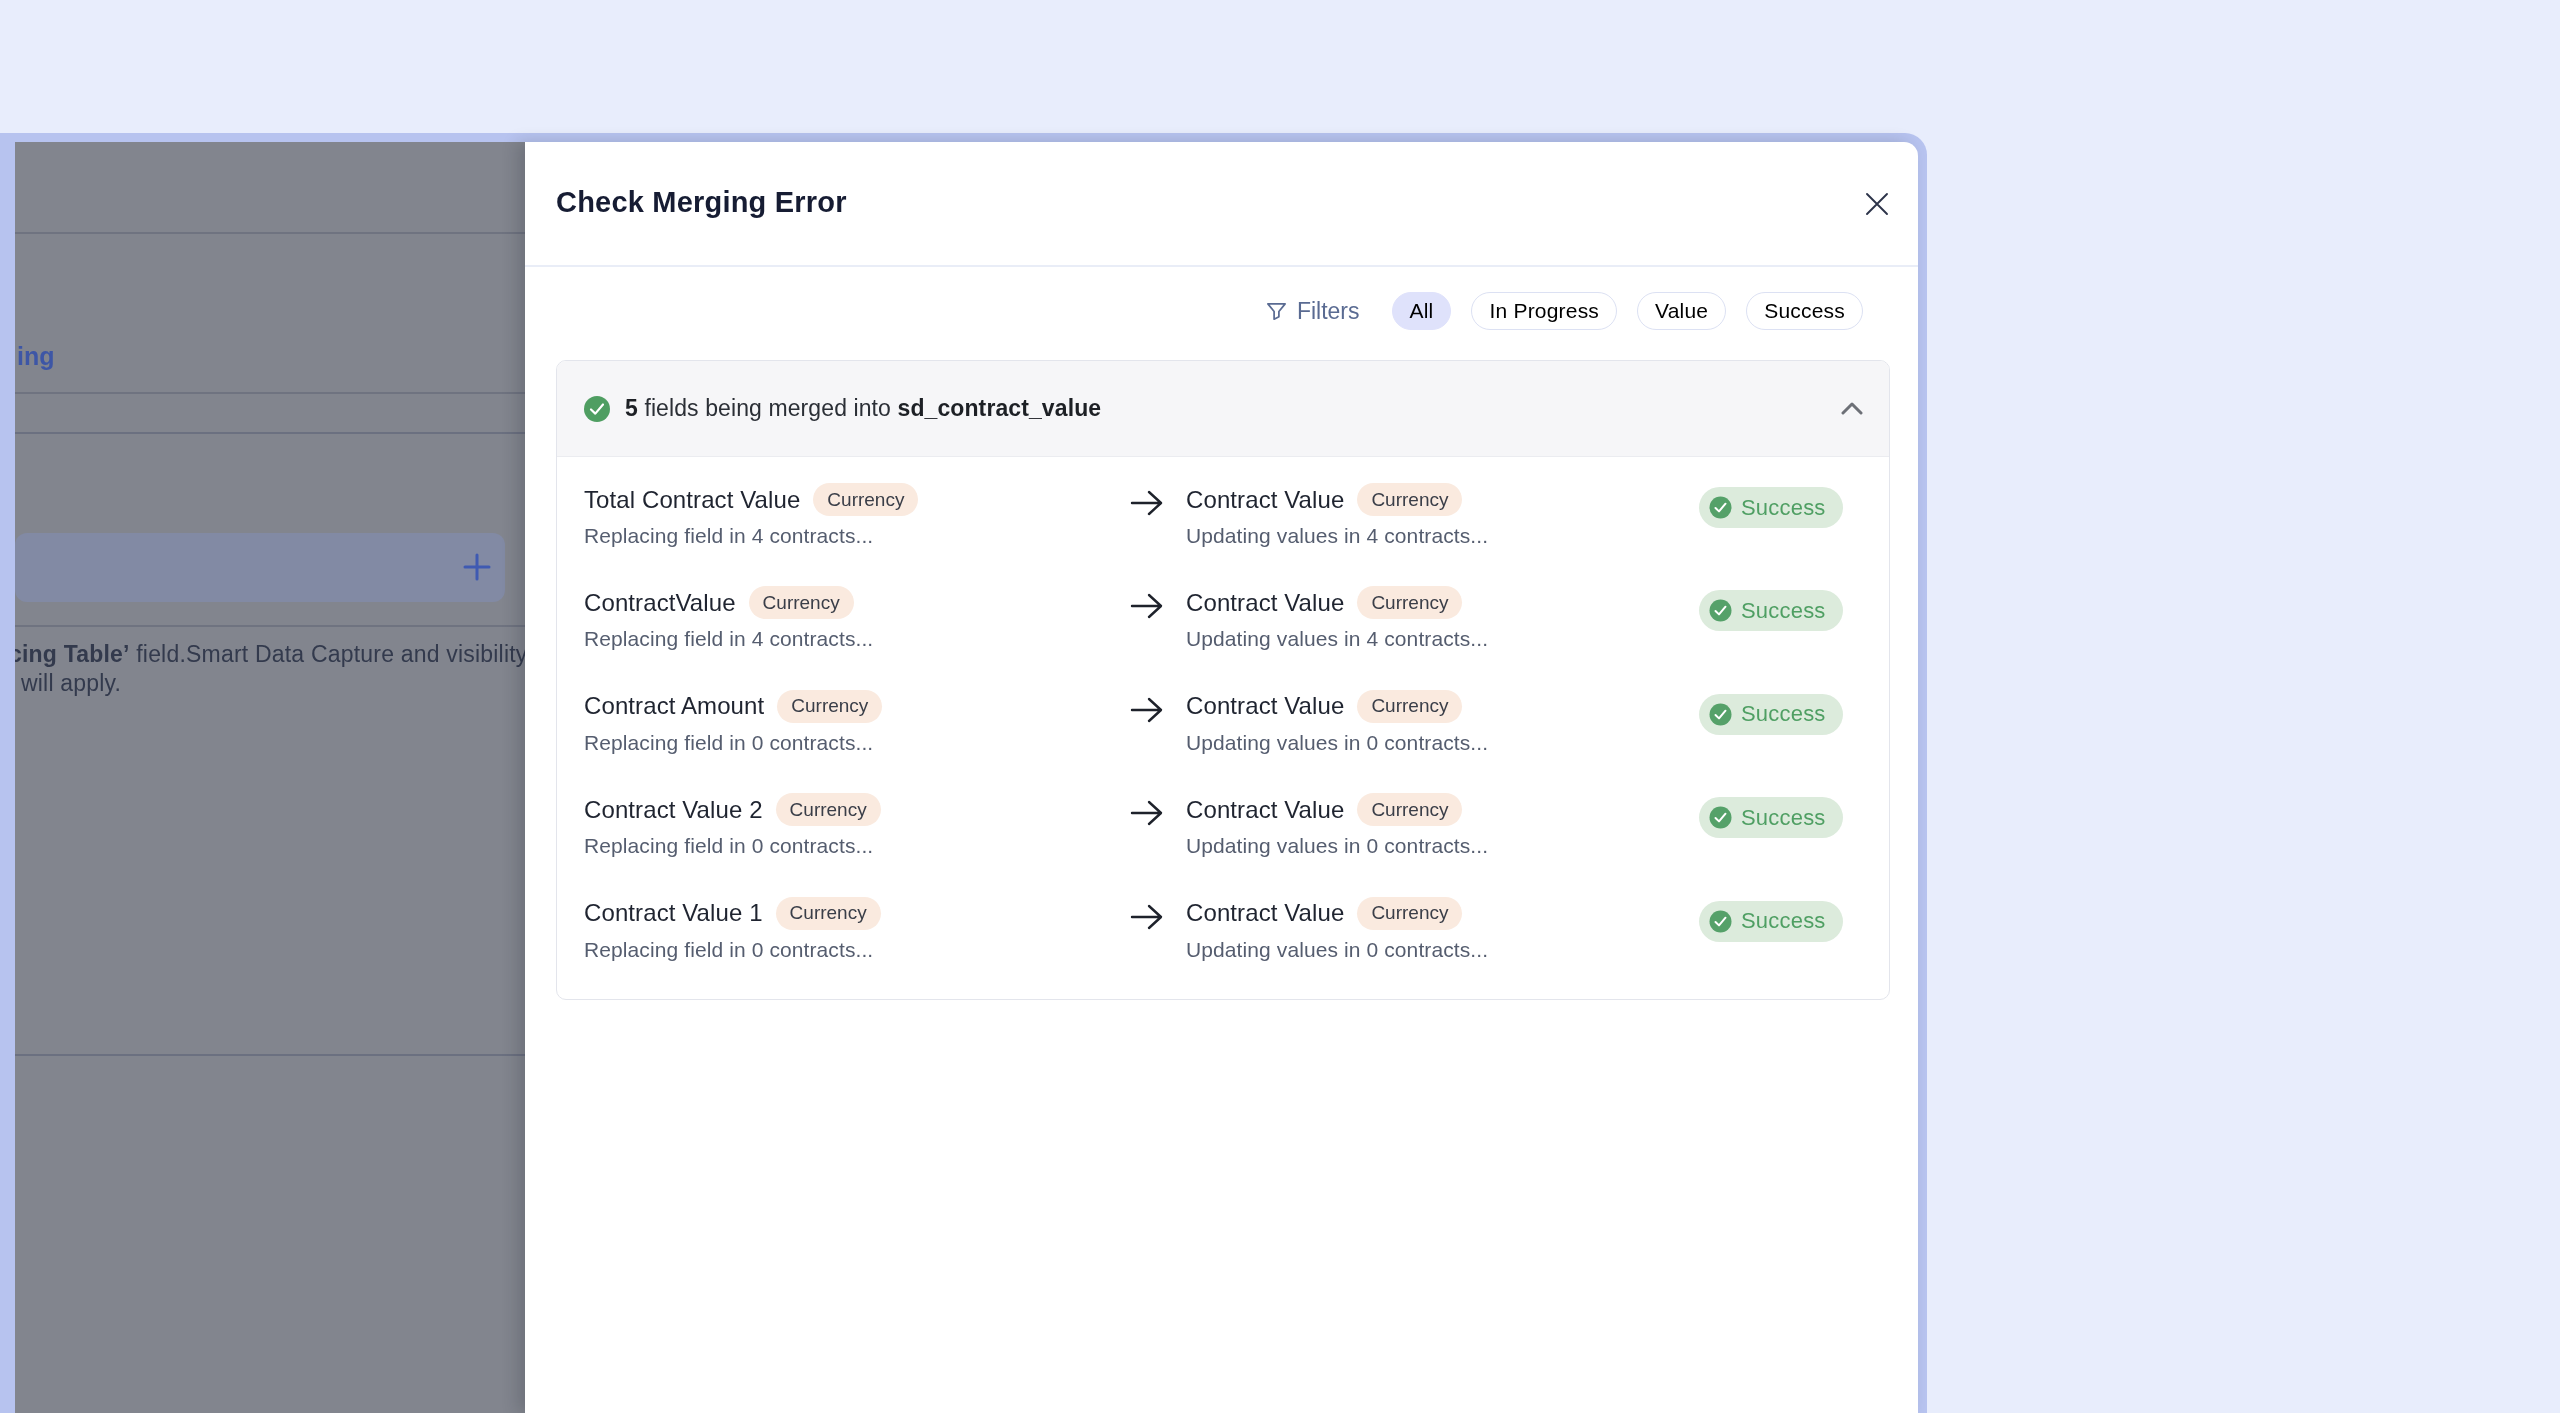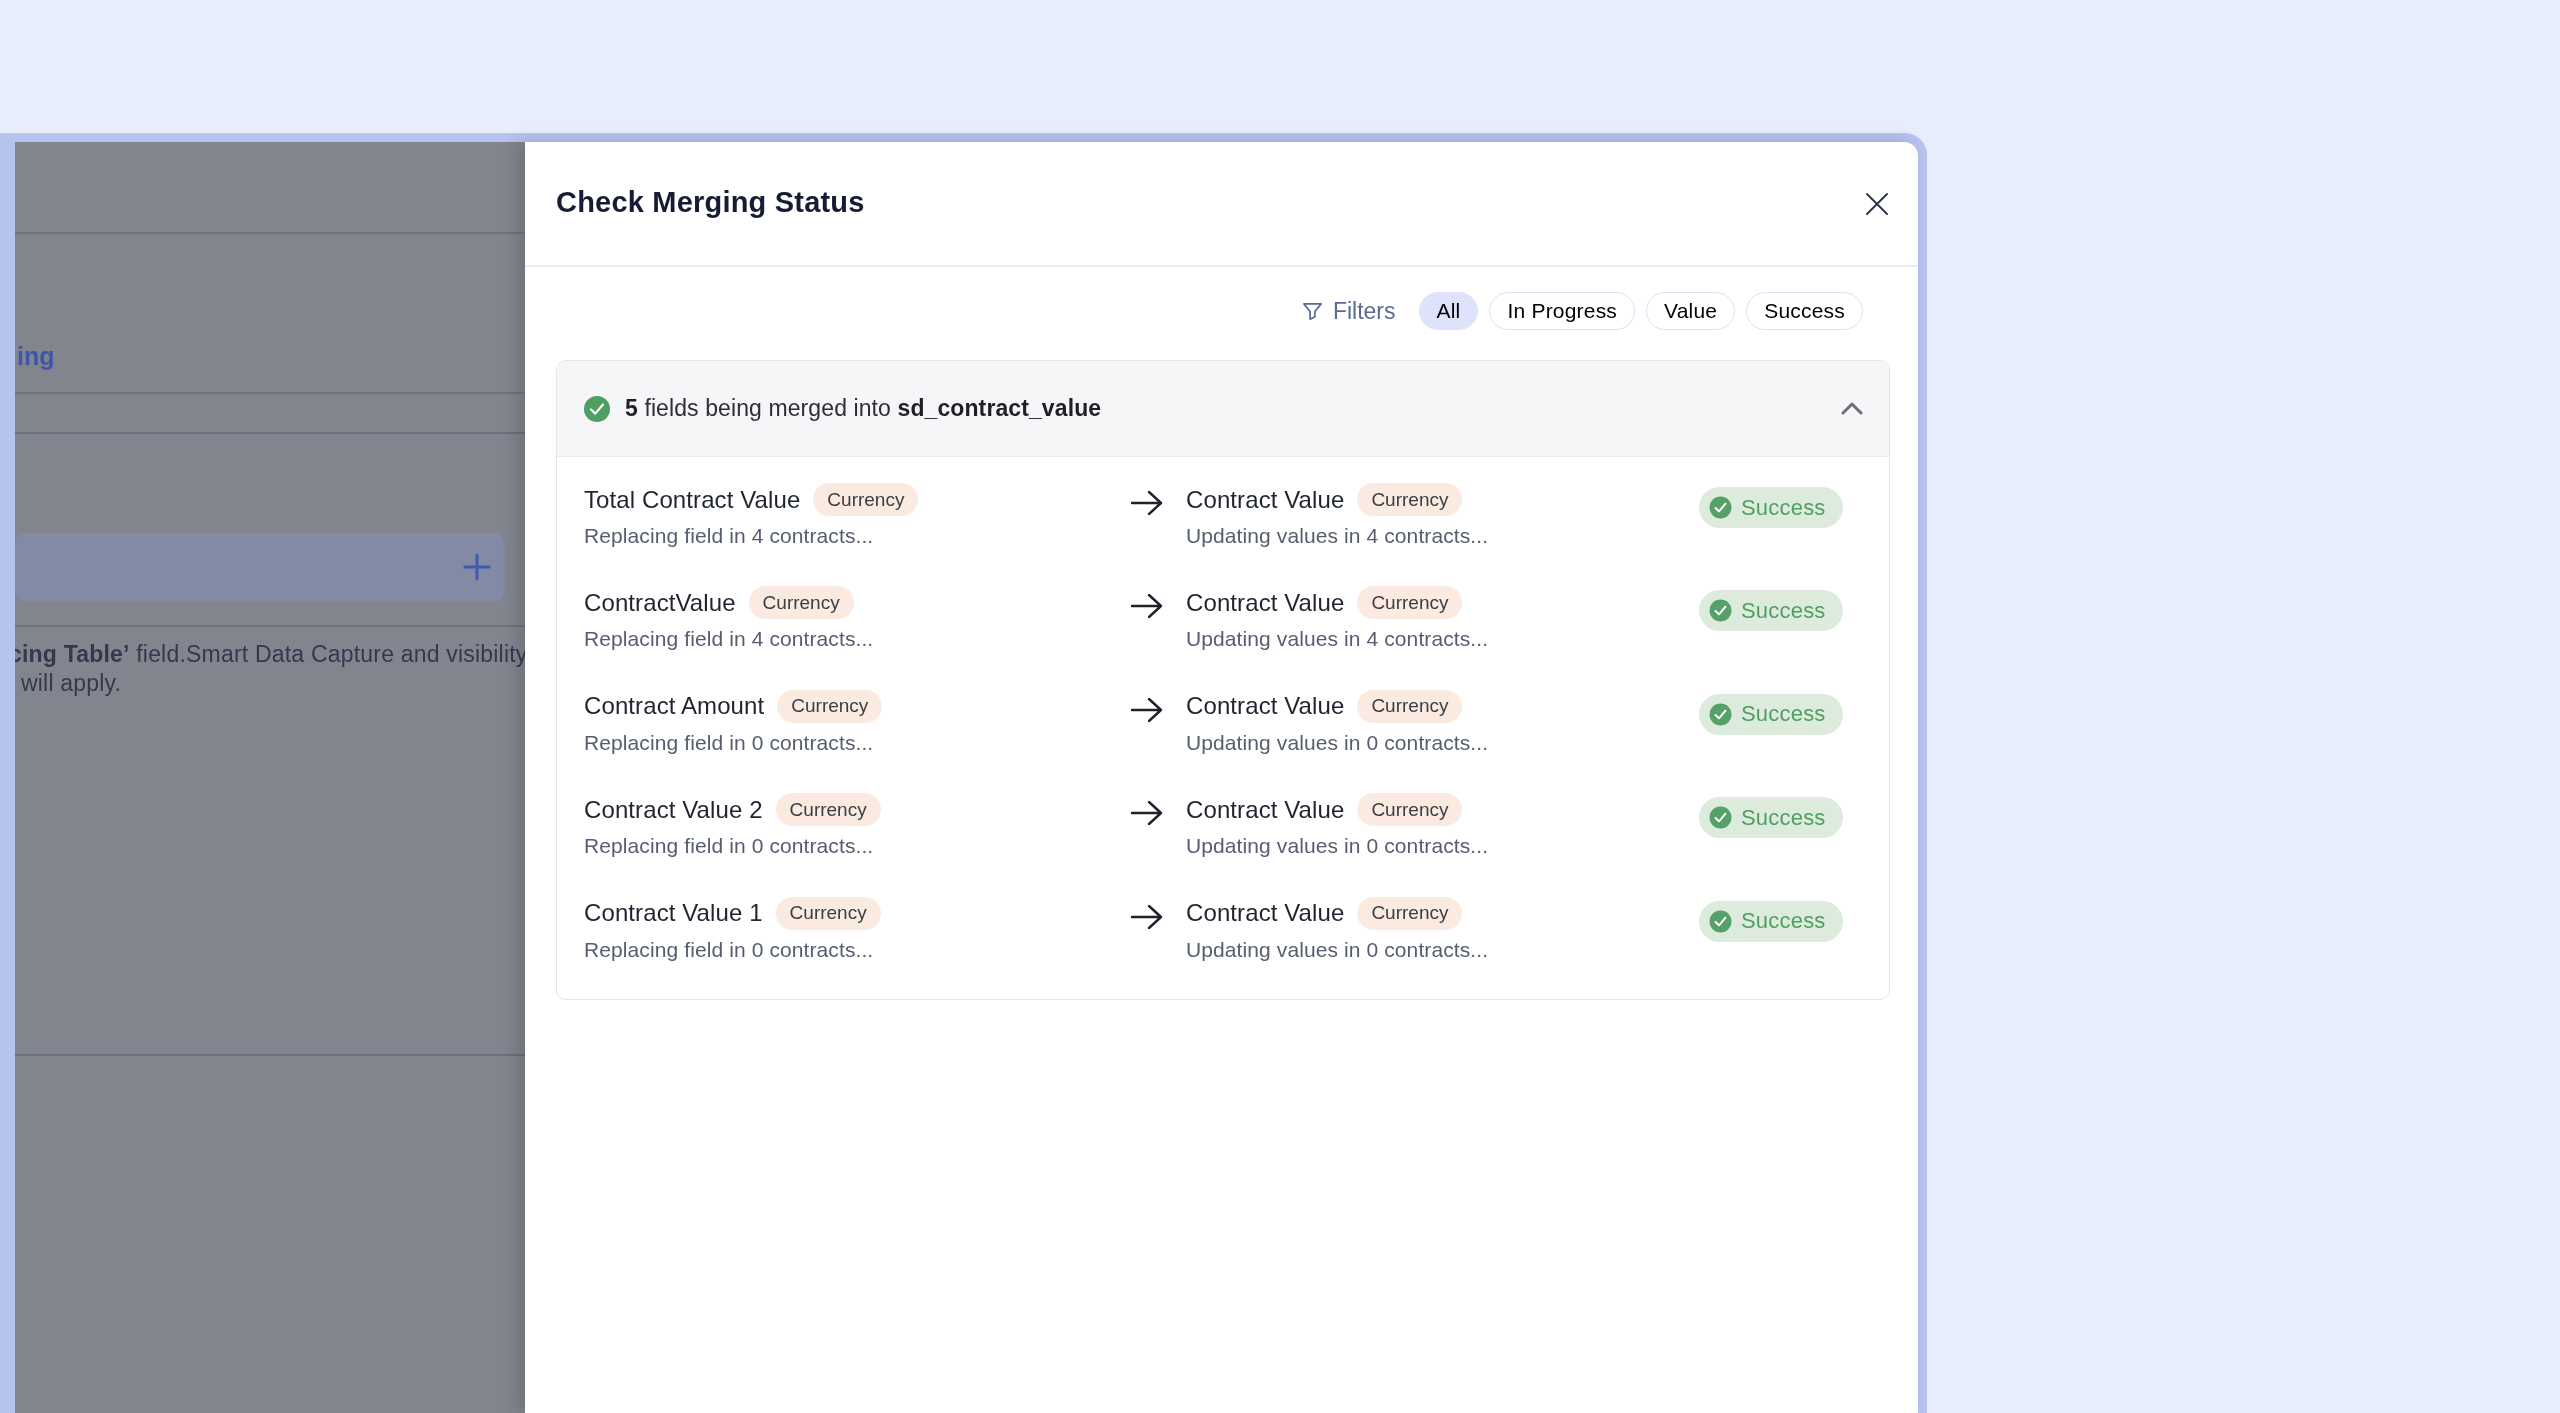--- a/index.html
+++ b/index.html
@@ -35,21 +35,21 @@
          background:#FFFFFF;border-top-right-radius:14px;
          box-shadow:-8px 0 16px rgba(20,25,40,.18);}
   .modal-title{position:absolute;left:31px;top:44px;margin:0;font-size:29px;
                font-weight:700;color:#161C33;letter-spacing:.2px;}
   .close-btn{position:absolute;top:42px;right:21px;width:40px;height:40px;border:0;
              background:transparent;cursor:pointer;padding:0;display:flex;
              align-items:center;justify-content:center;}
   .header-divider{position:absolute;left:0;right:0;top:123px;height:1.5px;background:#E9EDF7;}
 
   
-  .filters-row{position:absolute;top:150px;right:55px;display:flex;align-items:center;gap:11px;}
+  .filters-row{position:absolute;top:150px;right:55px;display:flex;align-items:center;gap:20px;}
   .filters-trigger{display:flex;align-items:center;gap:9px;margin-right:12px;cursor:pointer;}
   .filters-label{font-size:23px;color:#5A6B92;}
   .pill{height:38px;display:inline-flex;align-items:center;padding:0 17px;
         border-radius:19px;font-size:21px;color:#000000;background:#FFFFFF;
         border:1.5px solid #DCE1F3;cursor:pointer;font-family:inherit;letter-spacing:.2px;}
   .pill.selected{background:#DFE2FB;border-color:#DFE2FB;}
 
   
   .card{position:absolute;left:31px;top:218px;width:1334px;height:640px;
         border:1.5px solid #E3E5EC;border-radius:10px;box-sizing:border-box;
@@ -93,21 +93,21 @@
         <path d="M17 5 V29 M5 17 H29" stroke="#3F5AB2" stroke-width="3" fill="none" stroke-linecap="round"></path>
       </svg>
     </div>
     <div class="dim-line l3"></div>
     <div class="dim-note"><span class="bold">cing Table’</span><span> field.Smart Data Capture and visibility</span></div>
     <div class="dim-note-l2">will apply.</div>
   </div>
 
   <div class="modal">
 
-    <h1 class="modal-title">Check Merging Status</h1>
+    <h1 class="modal-title">Check Merging Error</h1>
 
     <button class="close-btn">
       <svg width="26" height="26" viewBox="0 0 26 26">
         <path d="M3 3 L23 23 M23 3 L3 23" stroke="#2C3349" stroke-width="1.9" fill="none" stroke-linecap="round"></path>
       </svg>
     </button>
 
     <div class="header-divider"></div>
 
     <div class="filters-row">

